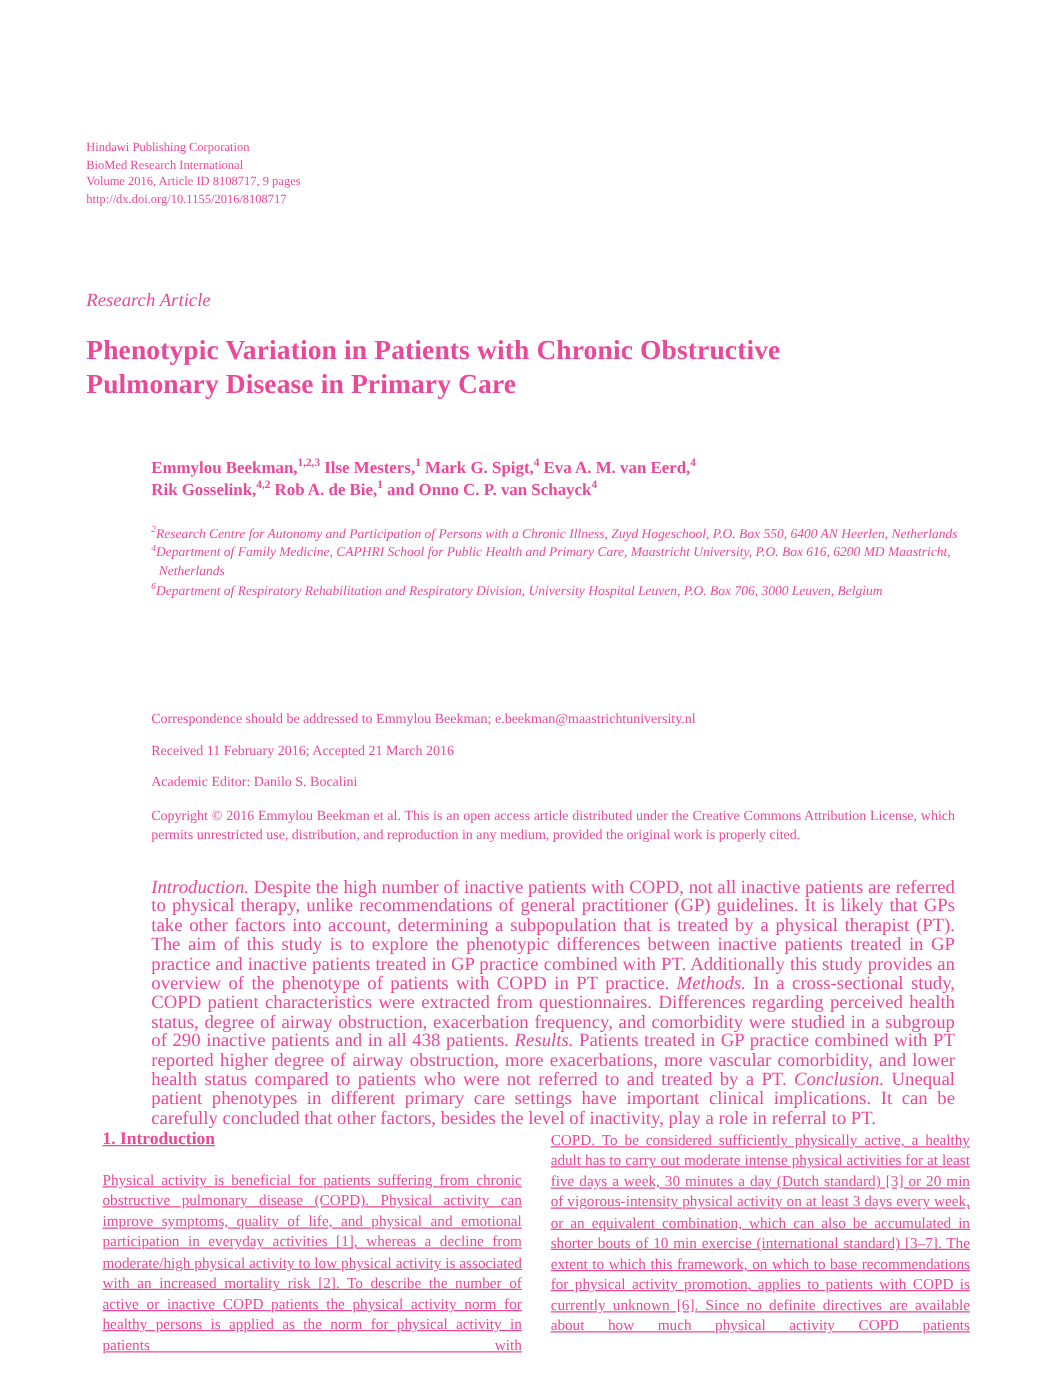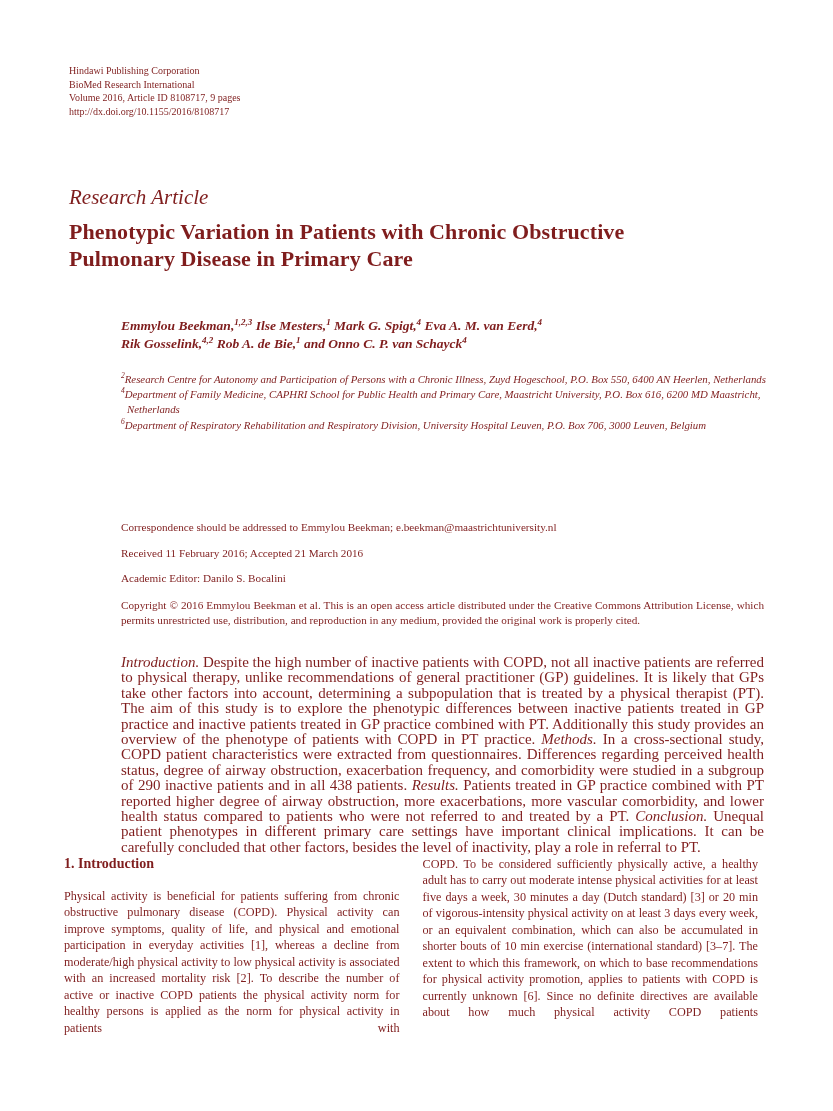--- a/index.html
+++ b/index.html
@@ -5,38 +5,39 @@
   html, body {
     margin: 0;
     padding: 0;
     background: #ffffff;
   }
   .page {
     position: relative;
     width: 833px;
     height: 1060px;
     background: #ffffff;
-    color: #7f1d1d;
+    color: #ec4899;
     font-family: "Liberation Serif", "DejaVu Serif", serif;
     overflow: hidden;
+    margin-top: 48px;
   }
   
   .pub-header {
     position: absolute;
     left: 69px;
     top: 64px;
     font-size: 10px;
     line-height: 13.7px;
   }
   
   .article-type {
     position: absolute;
     left: 69px;
     top: 185px;
-    font-size: 21px;
+    font-size: 15px;
     font-style: italic;
   }
   
   .title {
     position: absolute;
     left: 69px;
     top: 218px;
     width: 655px;
     margin: 0;
     font-size: 22px;
@@ -46,21 +47,20 @@
   }
   
   .authors {
     position: absolute;
     left: 121px;
     top: 317px;
     width: 645px;
     font-size: 13.5px;
     font-weight: bold;
     line-height: 18px;
-    font-style: italic;
   }
   .authors sup {
     font-size: 9px;
     line-height: 0;
   }
   
   .affiliations {
     position: absolute;
     left: 121px;
     top: 372px;
@@ -99,25 +99,26 @@
     width: 643px;
     margin: 0;
     font-size: 15px;
     line-height: 15.4px;
     text-align: justify;
   }
   .abstract em { font-style: italic; }
   
   .columns {
     position: absolute;
-    left: 64px;
+    left: 82px;
     top: 856px;
     width: 694px;
     display: flex;
     gap: 23px;
+    text-decoration: underline;
   }
   .col { width: 337px; }
   .section-heading {
     margin: 0 0 16px 0;
     font-size: 14px;
     font-weight: bold;
   }
   .col p {
     margin: 0;
     font-size: 12.2px;

